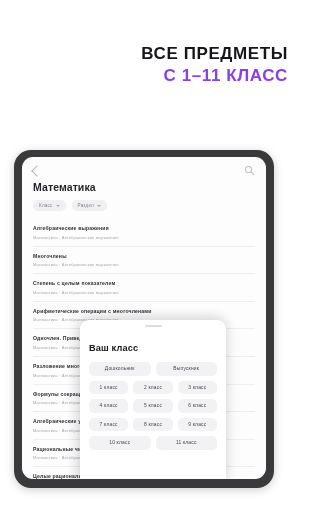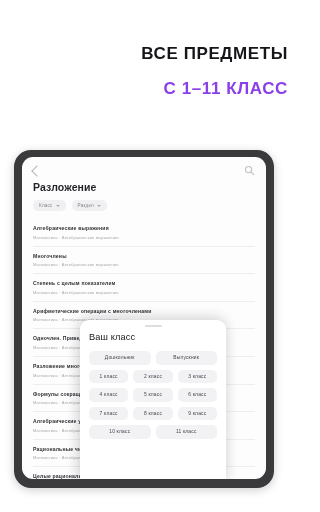--- a/index.html
+++ b/index.html
@@ -23,21 +23,21 @@
     font-weight:800;
     letter-spacing:0.6px;
     color:#16161a;
   }
   .headline-l2 {
     display:block;
     font-size:17px;
     font-weight:800;
     letter-spacing:0.6px;
     color:#8b3fe8;
-    margin-top:14px;
+    margin-top:1px;
   }
 
   
   .device {
     position:absolute;
     left:14px;
     top:150px;
     width:260px;
     height:338px;
     background:#3a3a3c;
@@ -135,23 +135,23 @@
     padding:0 9px;
   }
   .modal-handle {
     width:17px; height:2.2px;
     background:#dcdce1;
     border-radius:2px;
     margin:5px auto 0 auto;
   }
   .modal-title {
     font-size:9.2px;
-    font-weight:400;
+    font-weight:700;
     color:#17171b;
-    margin-top:5px;
+    margin-top:16px;
     letter-spacing:.15px;
   }
   .grid { margin-top:9px; }
   .grid-row { display:flex; gap:5px; margin-bottom:5px; }
   .cls {
     flex:1;
     background:#f2f2f5;
     border-radius:5px;
     height:13.5px;
     display:flex;
@@ -177,21 +177,21 @@
     <div class="app-top">
       <div class="back-chevron"></div>
       <div class="search-icon">
         <svg viewBox="0 0 12 12" width="11" height="11">
           <circle cx="5" cy="5" r="3.4" fill="none" stroke="#8a8a92" stroke-width="1.2"></circle>
           <line x1="7.6" y1="7.6" x2="10.6" y2="10.6" stroke="#8a8a92" stroke-width="1.2" stroke-linecap="round"></line>
         </svg>
       </div>
     </div>
 
-    <div class="app-title">Разложение</div>
+    <div class="app-title">Математика</div>
 
     <div class="chips">
       <div class="chip">
         <span>Класс</span>
         <span class="chip-caret"></span>
       </div>
       <div class="chip">
         <span>Раздел</span>
         <span class="chip-caret"></span>
       </div>

